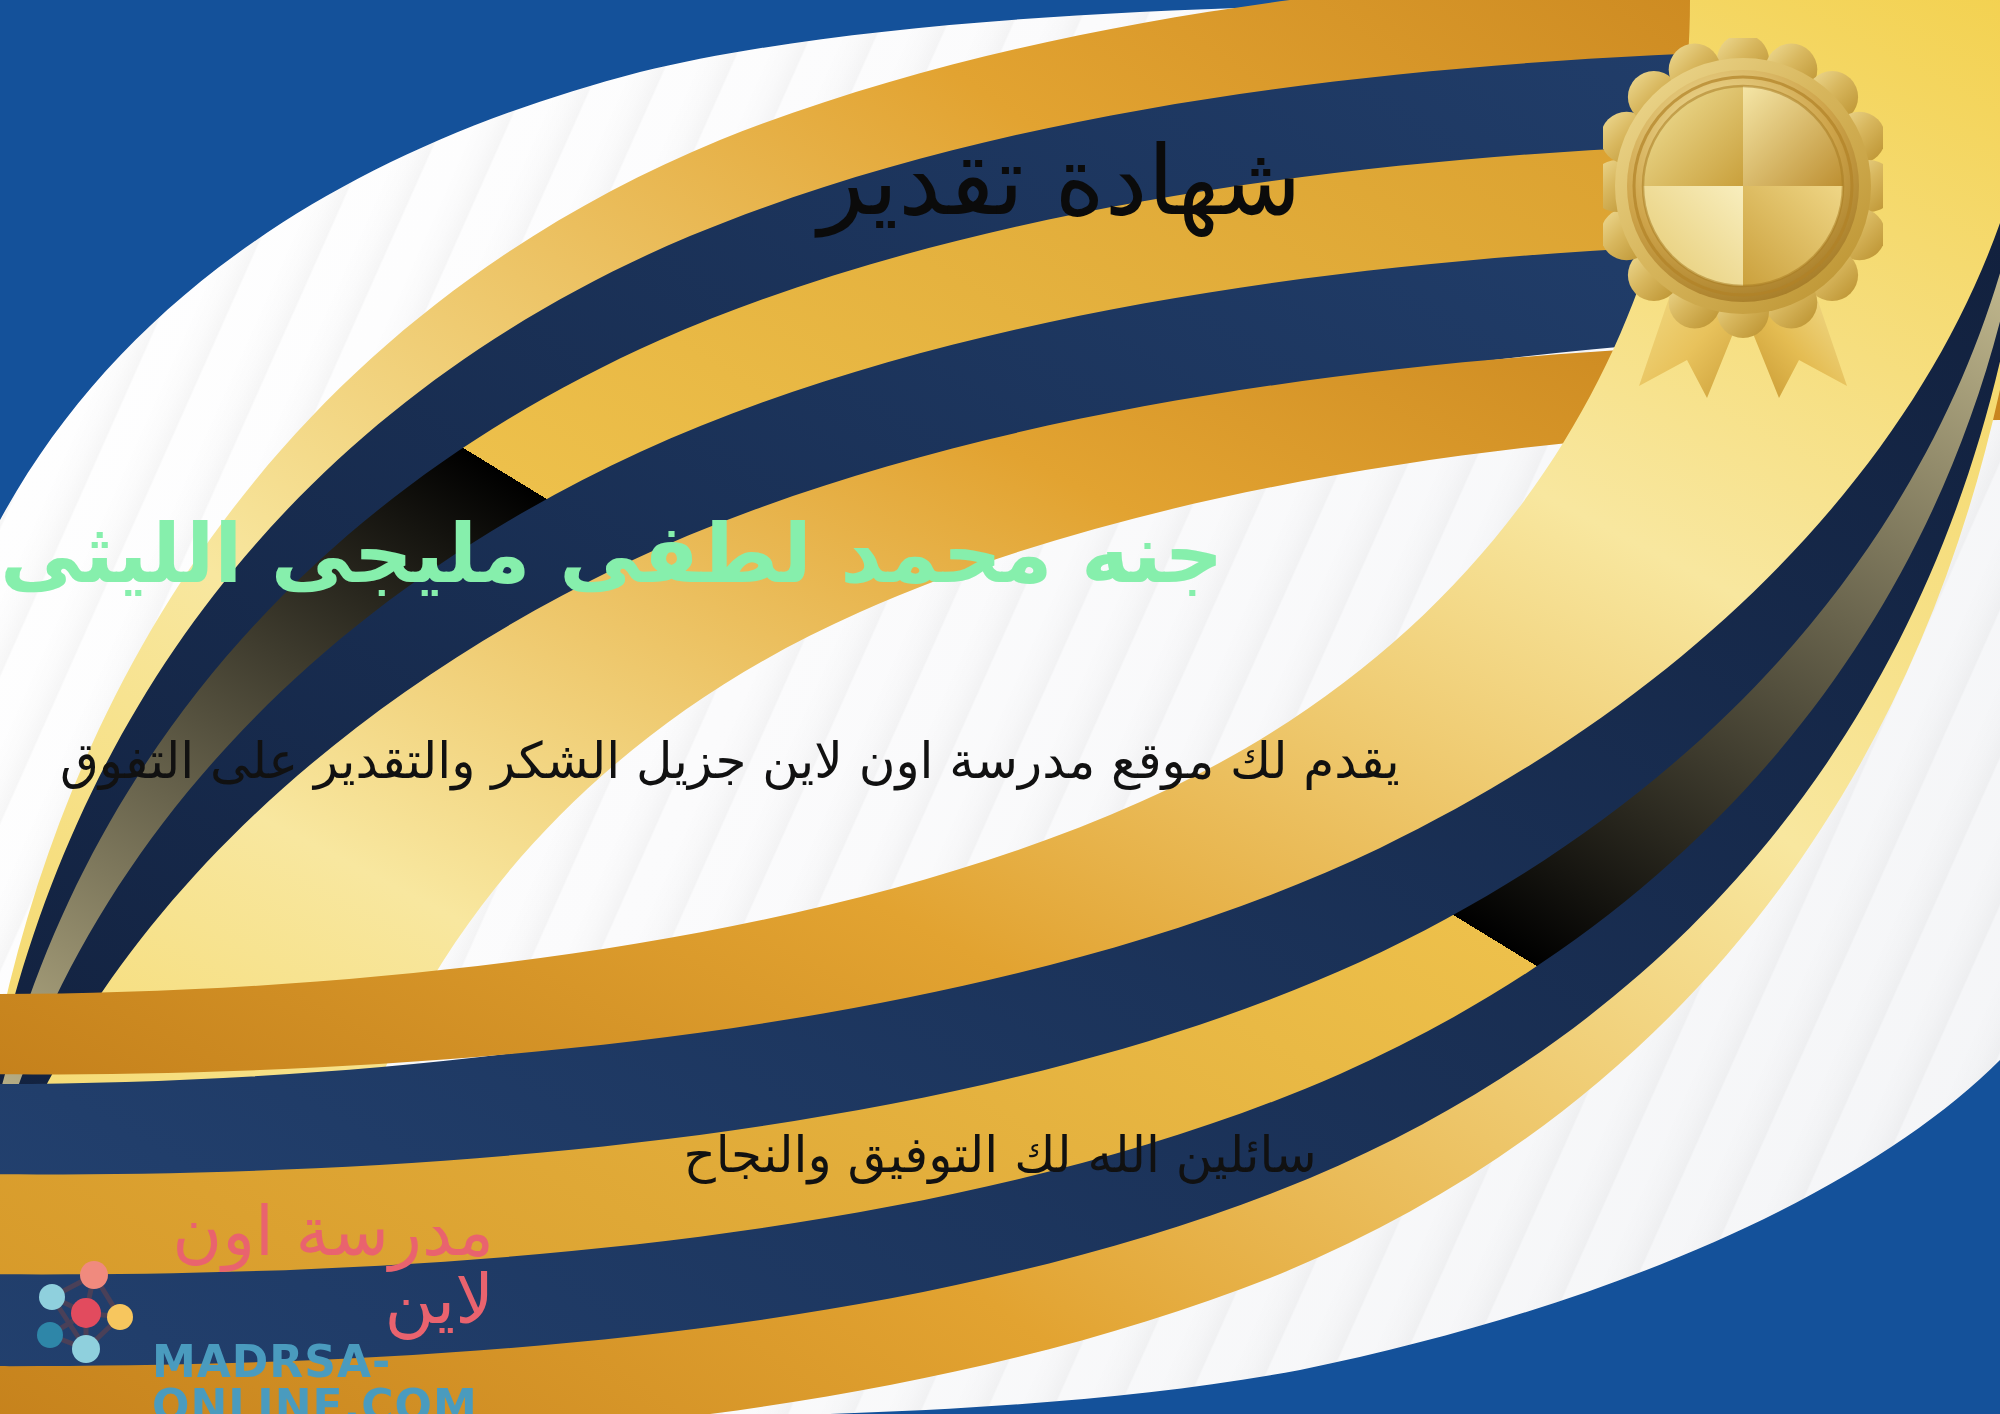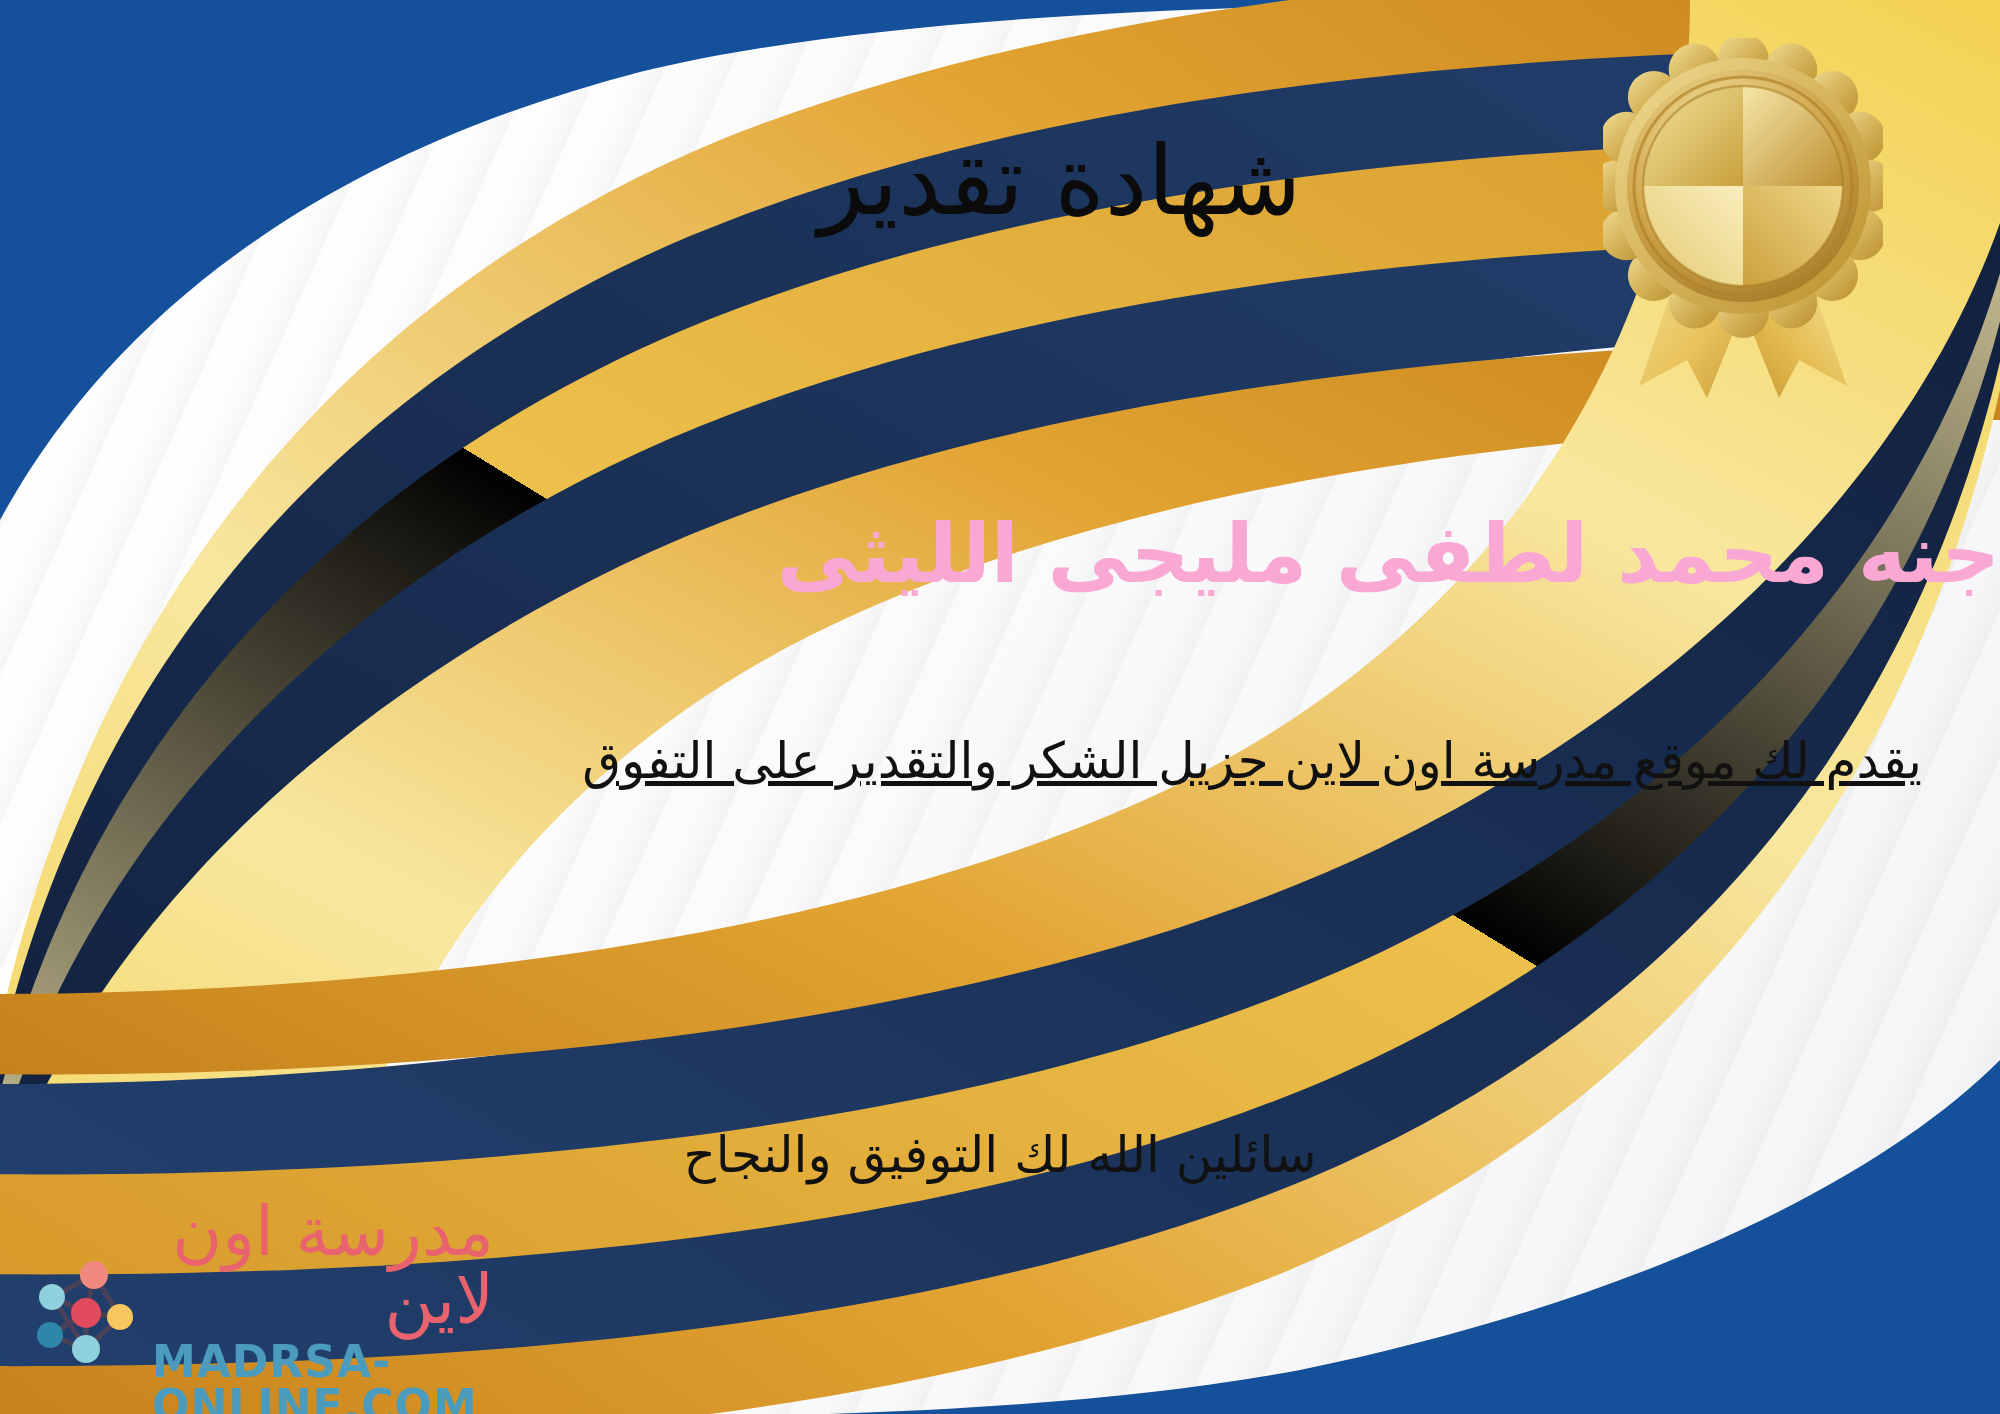--- a/index.html
+++ b/index.html
@@ -55,35 +55,34 @@
     font-weight:400;
     letter-spacing:0;
     color:#0b0b0b;
     line-height:1.15;
     padding-left:120px;
     box-sizing:border-box;
   }
   .name{
     position:absolute;
     top:505px;left:0;right:0;
-    text-align:right;
+    text-align:left;
     font-size:82px;
     font-weight:700;
-    color:#f9a8d4;
+    color:#86efac;
     line-height:1.2;
   }
   .body{
     position:absolute;
-    top:720px;left:60px;right:78px;
-    text-align:right;
+    top:720px;left:60px;right:60px;
+    text-align:left;
     font-size:50px;
     font-weight:400;
     color:#111111;
     line-height:1.65;
-    text-decoration:underline;
   }
   .body .line{display:block;white-space:nowrap;}
   .grade{
     color:#1C4580;
     font-weight:700;
     padding:0 26px;
     letter-spacing:2px;
   }
   .wish{
     position:absolute;

